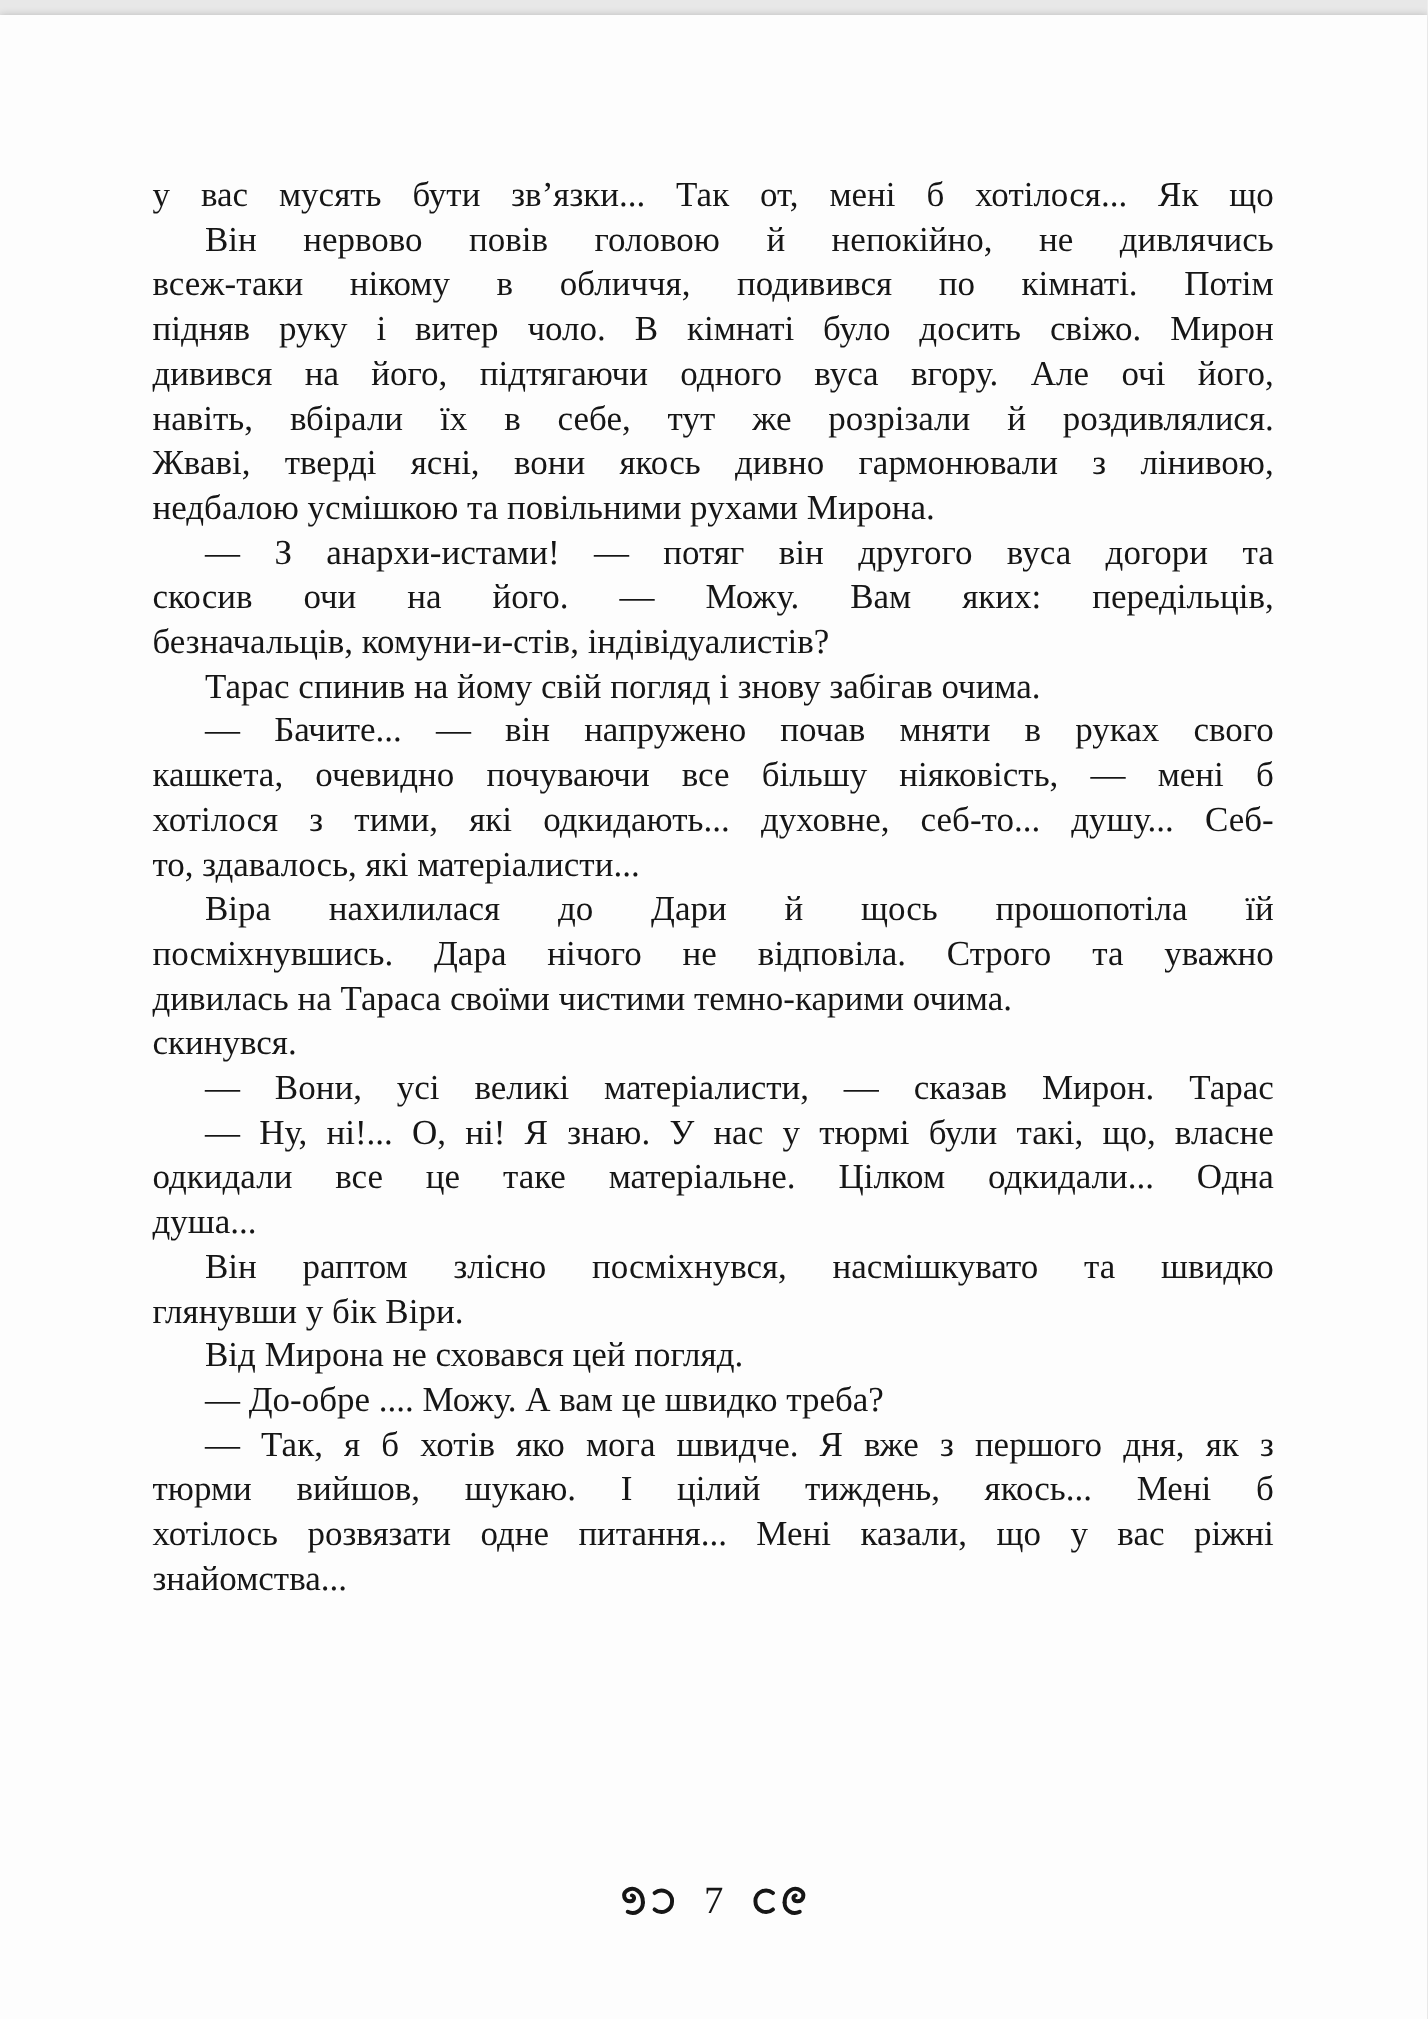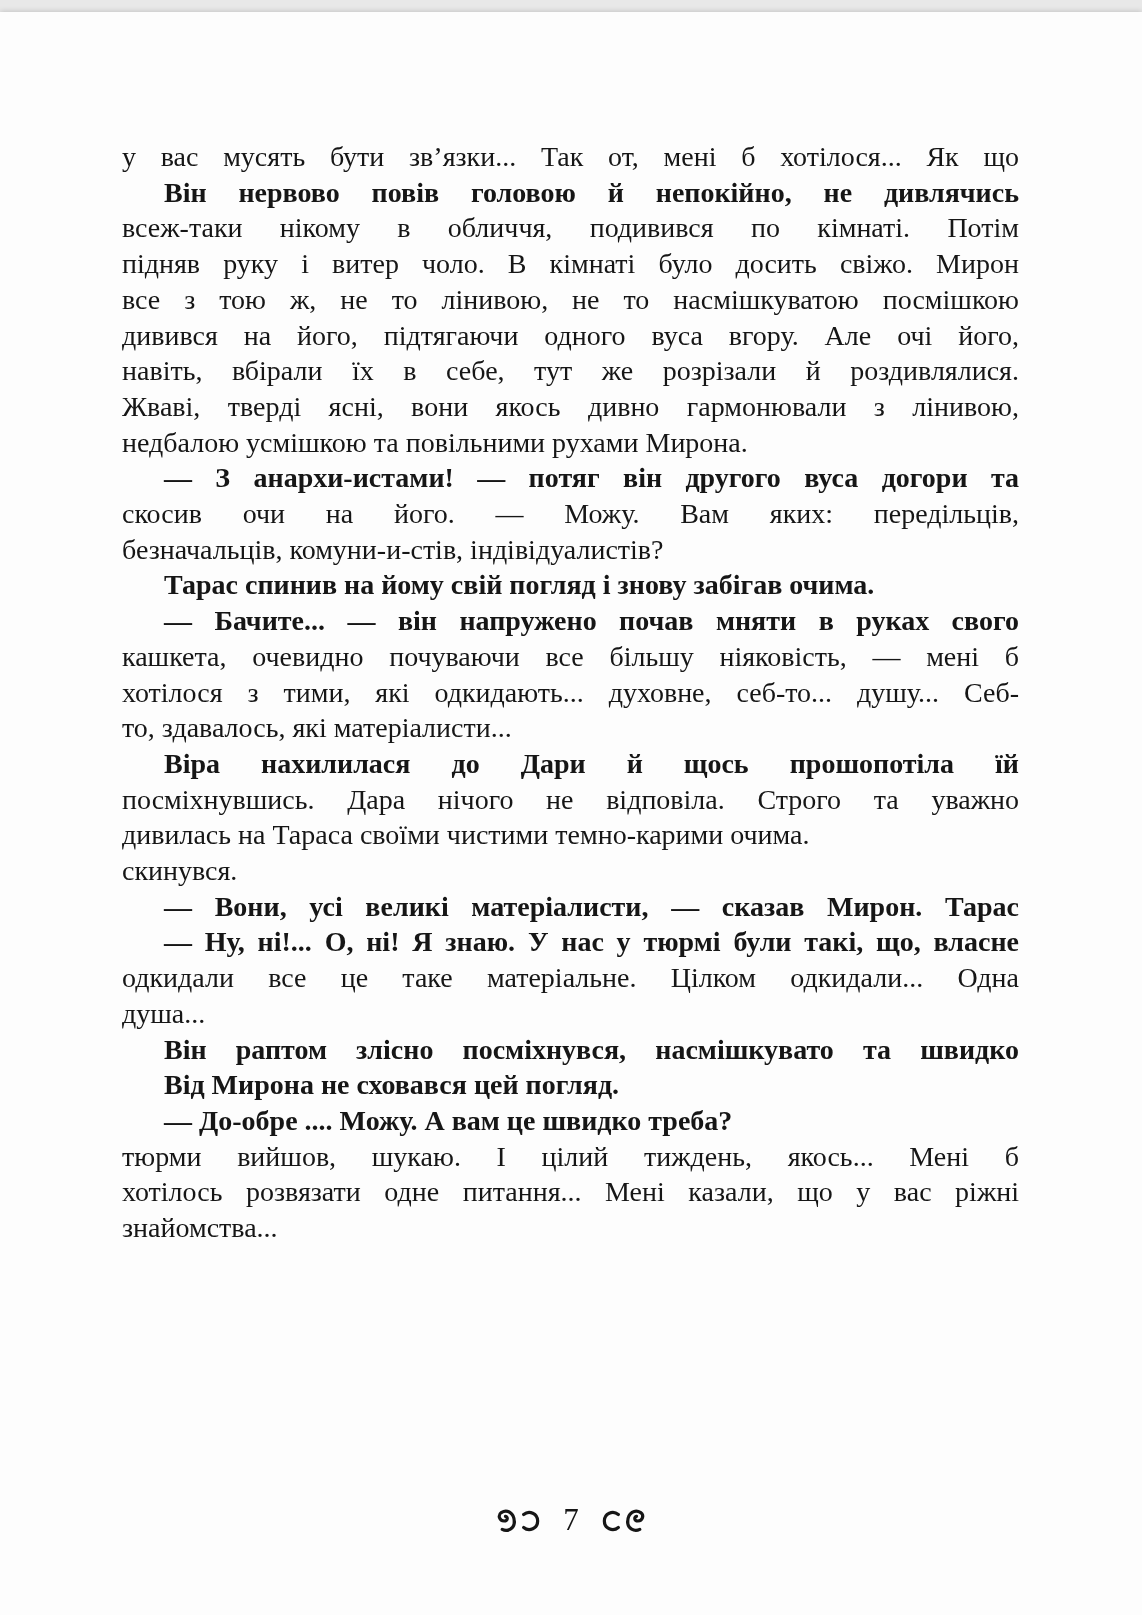--- a/index.html
+++ b/index.html
@@ -14,21 +14,21 @@
     box-shadow:0 0 6px rgba(0,0,0,.2);
   }
   .text-block{
     position:absolute;
     left:122px;top:127px;width:897px;
     font-size:28px;
     line-height:35.7px;
   }
   .line{text-align:justify;}
   .line.stretch{text-align-last:justify;}
-  .line.indent{text-indent:42px;font-weight:bold;}
+  .line.indent{text-indent:42px;}
   .footer{
     position:absolute;
     left:0;top:1492px;width:100%;
     display:flex;justify-content:center;align-items:center;
     gap:20px;
   }
   .pnum{font-size:31px;line-height:1;padding-bottom:2px;}
   .orn{display:inline-block;width:48px;height:28px;}
   .orn svg{display:block;width:48px;height:28px;}
   .orn.mirror svg{transform:scaleX(-1);}
@@ -37,21 +37,20 @@
 </head>
 <body>
 
 <div class="page">
 
   <div class="text-block">
       <div class="line stretch">у вас мусять бути зв’язки... Так от, мені б хотілося... Як що</div>
       <div class="line indent stretch">Він нервово повів головою й непокійно, не дивлячись</div>
       <div class="line stretch">всеж-таки нікому в обличчя, подивився по кімнаті. Потім</div>
       <div class="line stretch">підняв руку і витер чоло. В кімнаті було досить свіжо. Мирон</div>
-      <div class="line stretch">все з тою ж, не то лінивою, не то насмішкуватою посмішкою</div>
       <div class="line stretch">дивився на його, підтягаючи одного вуса вгору. Але очі його,</div>
       <div class="line stretch">навіть, вбірали їх в себе, тут же розрізали й роздивлялися.</div>
       <div class="line stretch">Жваві, тверді ясні, вони якось дивно гармонювали з лінивою,</div>
       <div class="line">недбалою усмішкою та повільними рухами Мирона.</div>
       <div class="line indent stretch">— З анархи-истами! — потяг він другого вуса догори та</div>
       <div class="line stretch">скосив очи на його. — Можу. Вам яких: передільців,</div>
       <div class="line">безначальців, комуни-и-стів, індівідуалистів?</div>
       <div class="line indent">Тарас спинив на йому свій погляд і знову забігав очима.</div>
       <div class="line indent stretch">— Бачите... — він напружено почав мняти в руках свого</div>
       <div class="line stretch">кашкета, очевидно почуваючи все більшу ніяковість, — мені б</div>
@@ -59,22 +58,24 @@
       <div class="line">то, здавалось, які матеріалисти...</div>
       <div class="line indent stretch">Віра нахилилася до Дари й щось прошопотіла їй</div>
       <div class="line stretch">посміхнувшись. Дара нічого не відповіла. Строго та уважно</div>
       <div class="line">дивилась на Тараса своїми чистими темно-карими очима.</div>
       <div class="line">скинувся.</div>
       <div class="line indent stretch">— Вони, усі великі матеріалисти, — сказав Мирон. Тарас</div>
       <div class="line indent stretch">— Ну, ні!... О, ні! Я знаю. У нас у тюрмі були такі, що, власне</div>
       <div class="line stretch">одкидали все це таке матеріальне. Цілком одкидали... Одна</div>
       <div class="line">душа...</div>
       <div class="line indent stretch">Він раптом злісно посміхнувся, насмішкувато та швидко</div>
+      <div class="line">глянувши у бік Віри.</div>
       <div class="line indent">Від Мирона не сховався цей погляд.</div>
       <div class="line indent">— До-обре .... Можу. А вам це швидко треба?</div>
+      <div class="line indent stretch">— Так, я б хотів яко мога швидче. Я вже з першого дня, як з</div>
       <div class="line stretch">тюрми вийшов, шукаю. І цілий тиждень, якось... Мені б</div>
       <div class="line stretch">хотілось розвязати одне питання... Мені казали, що у вас ріжні</div>
       <div class="line">знайомства...</div>
     </div>
 
   <div class="footer">
     <span class="orn">
       <svg viewBox="0 0 50 30" xmlns="http://www.w3.org/2000/svg">
         <path d="M 20 16 C 20 6 12 2 6 6 C 2 9 4 15 9 15 C 13 15 13.5 10.5 10.5 10"></path>
         <path d="M 20 16 C 20 23 13 27 7 24"></path>

